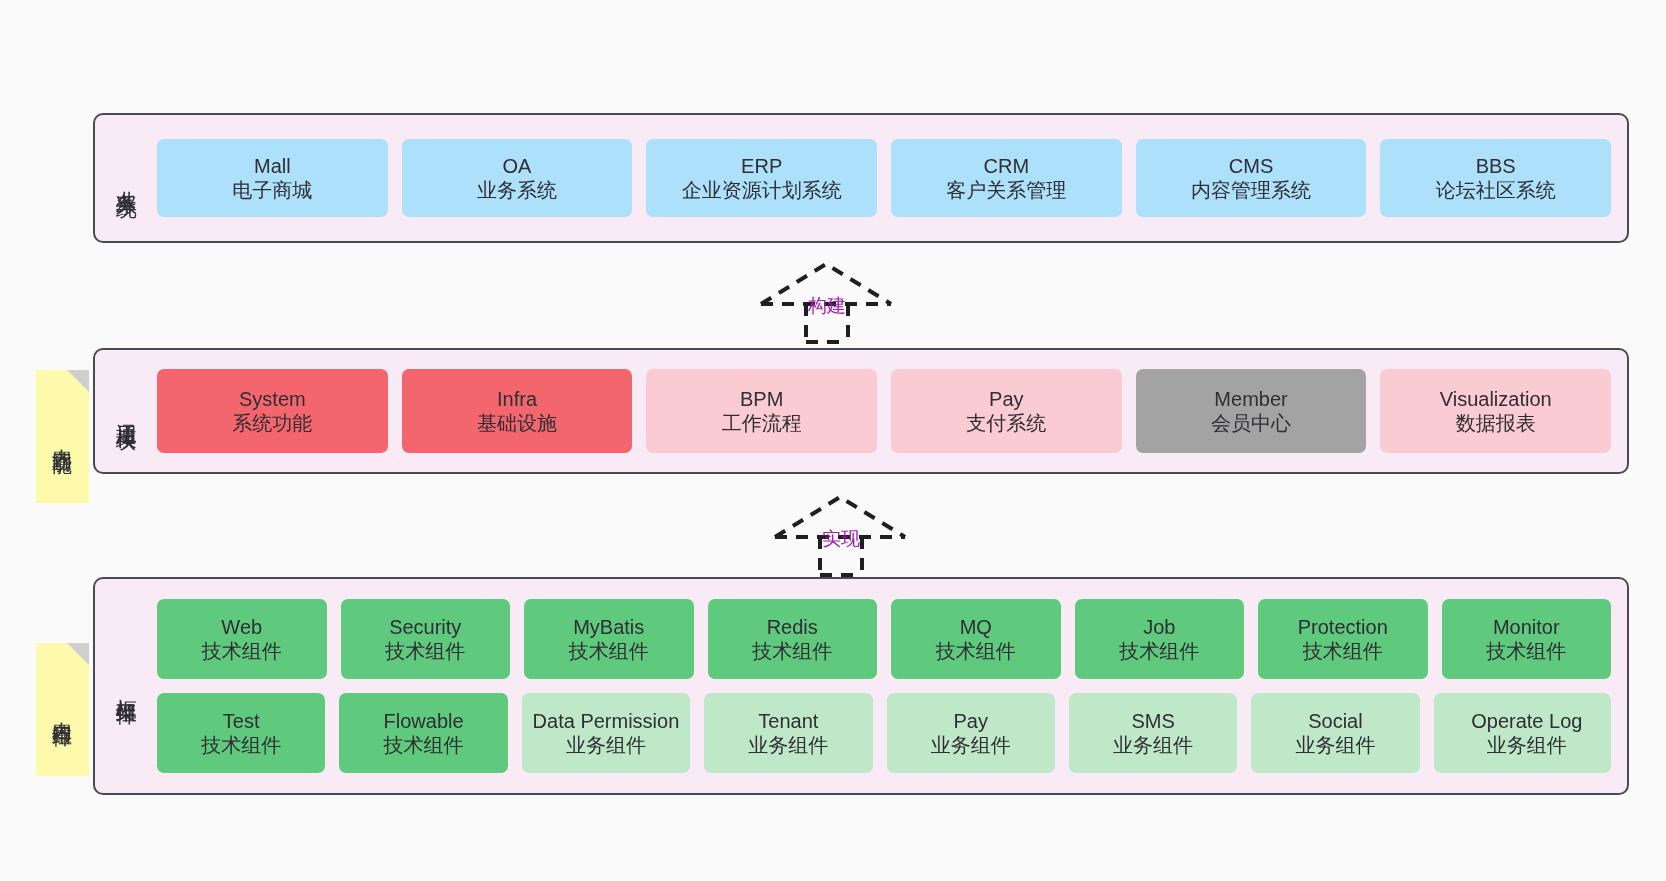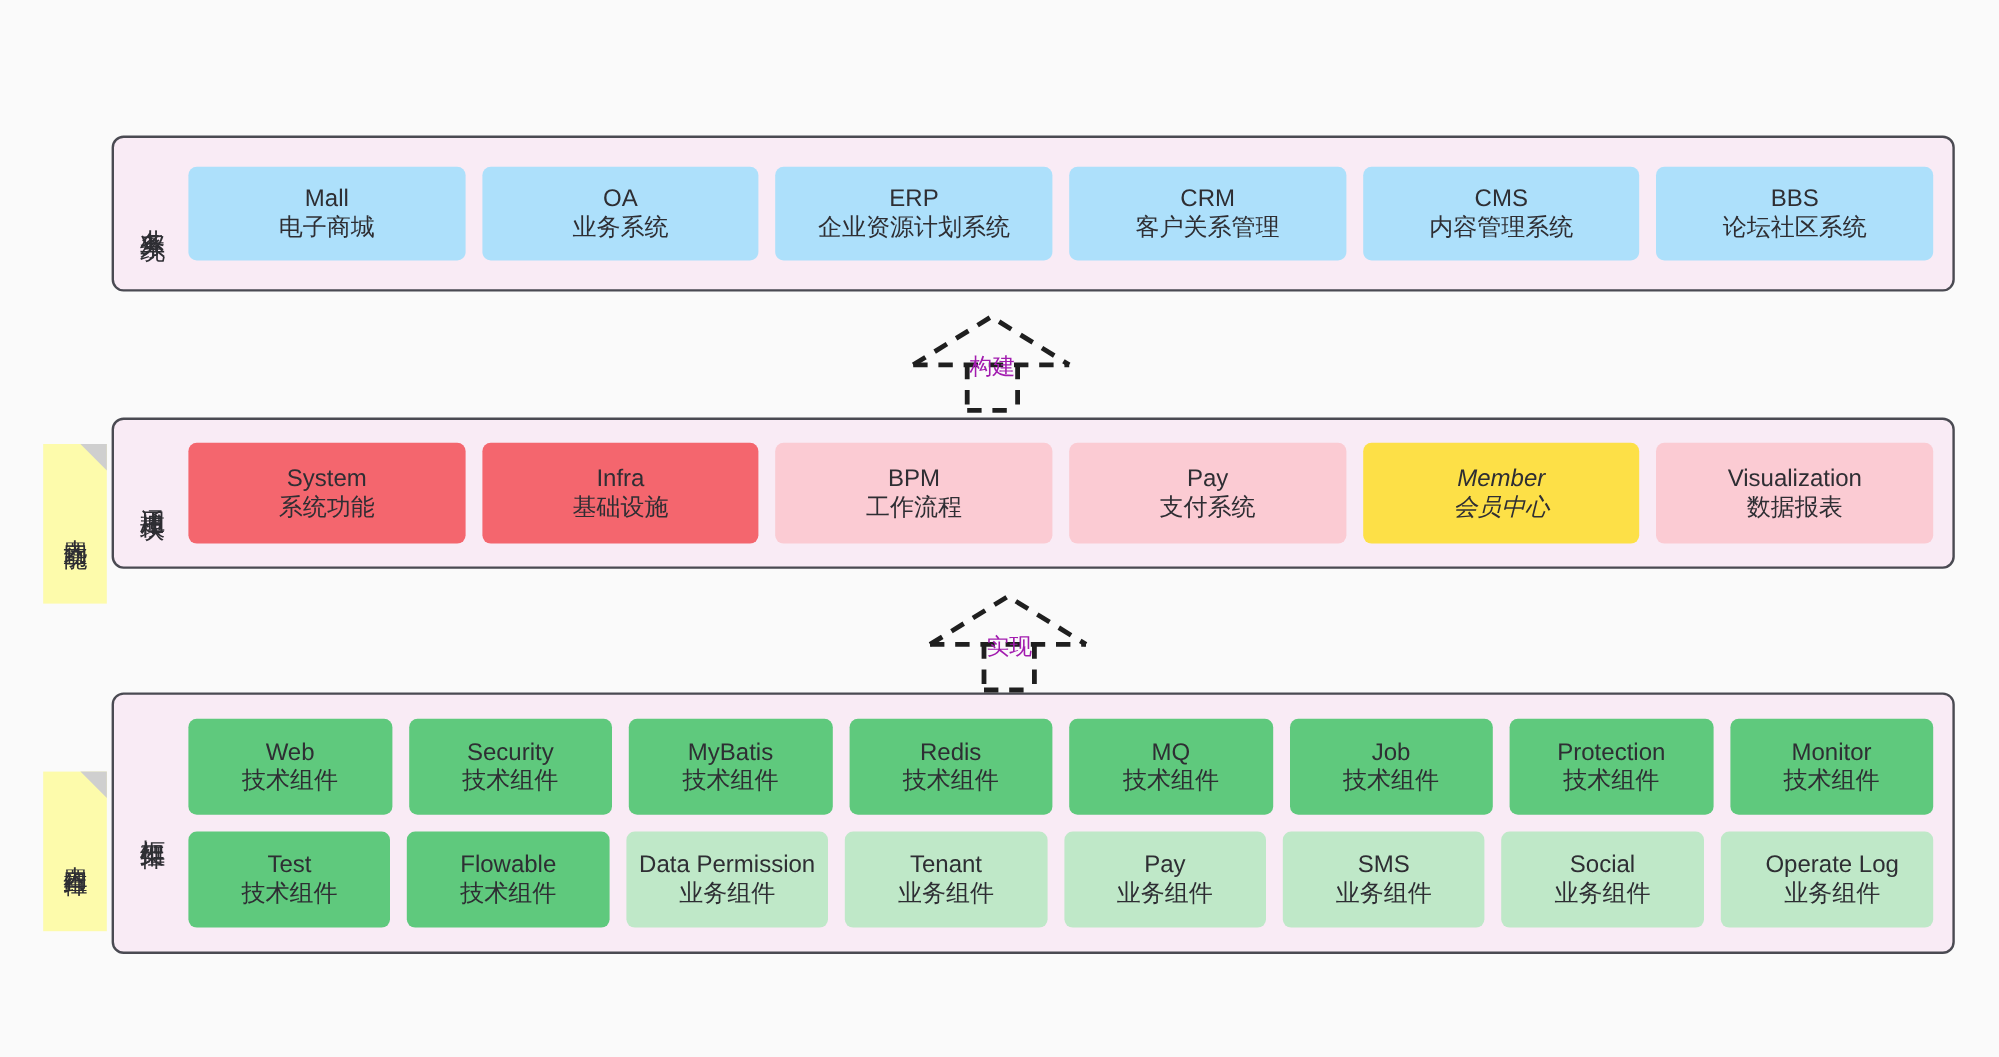--- a/index.html
+++ b/index.html
@@ -203,21 +203,21 @@
           <span class="c-cn">基础设施</span>
         </div>
         <div class="card h-mod sw-pink" style="background: rgb(251, 203, 211);">
           <span class="c-en">BPM</span>
           <span class="c-cn">工作流程</span>
         </div>
         <div class="card h-mod sw-pink" style="background: rgb(251, 203, 211);">
           <span class="c-en">Pay</span>
           <span class="c-cn">支付系统</span>
         </div>
-        <div class="card h-mod sw-pink" style="background: #fde047; font-style: italic;">
+        <div class="card h-mod sw-pink" style="background: #a3a3a3;">
           <span class="c-en">Member</span>
           <span class="c-cn">会员中心</span>
         </div>
         <div class="card h-mod sw-pink" style="background: rgb(251, 203, 211);">
           <span class="c-en">Visualization</span>
           <span class="c-cn">数据报表</span>
         </div>
       </div>
     </div>
   </div>

